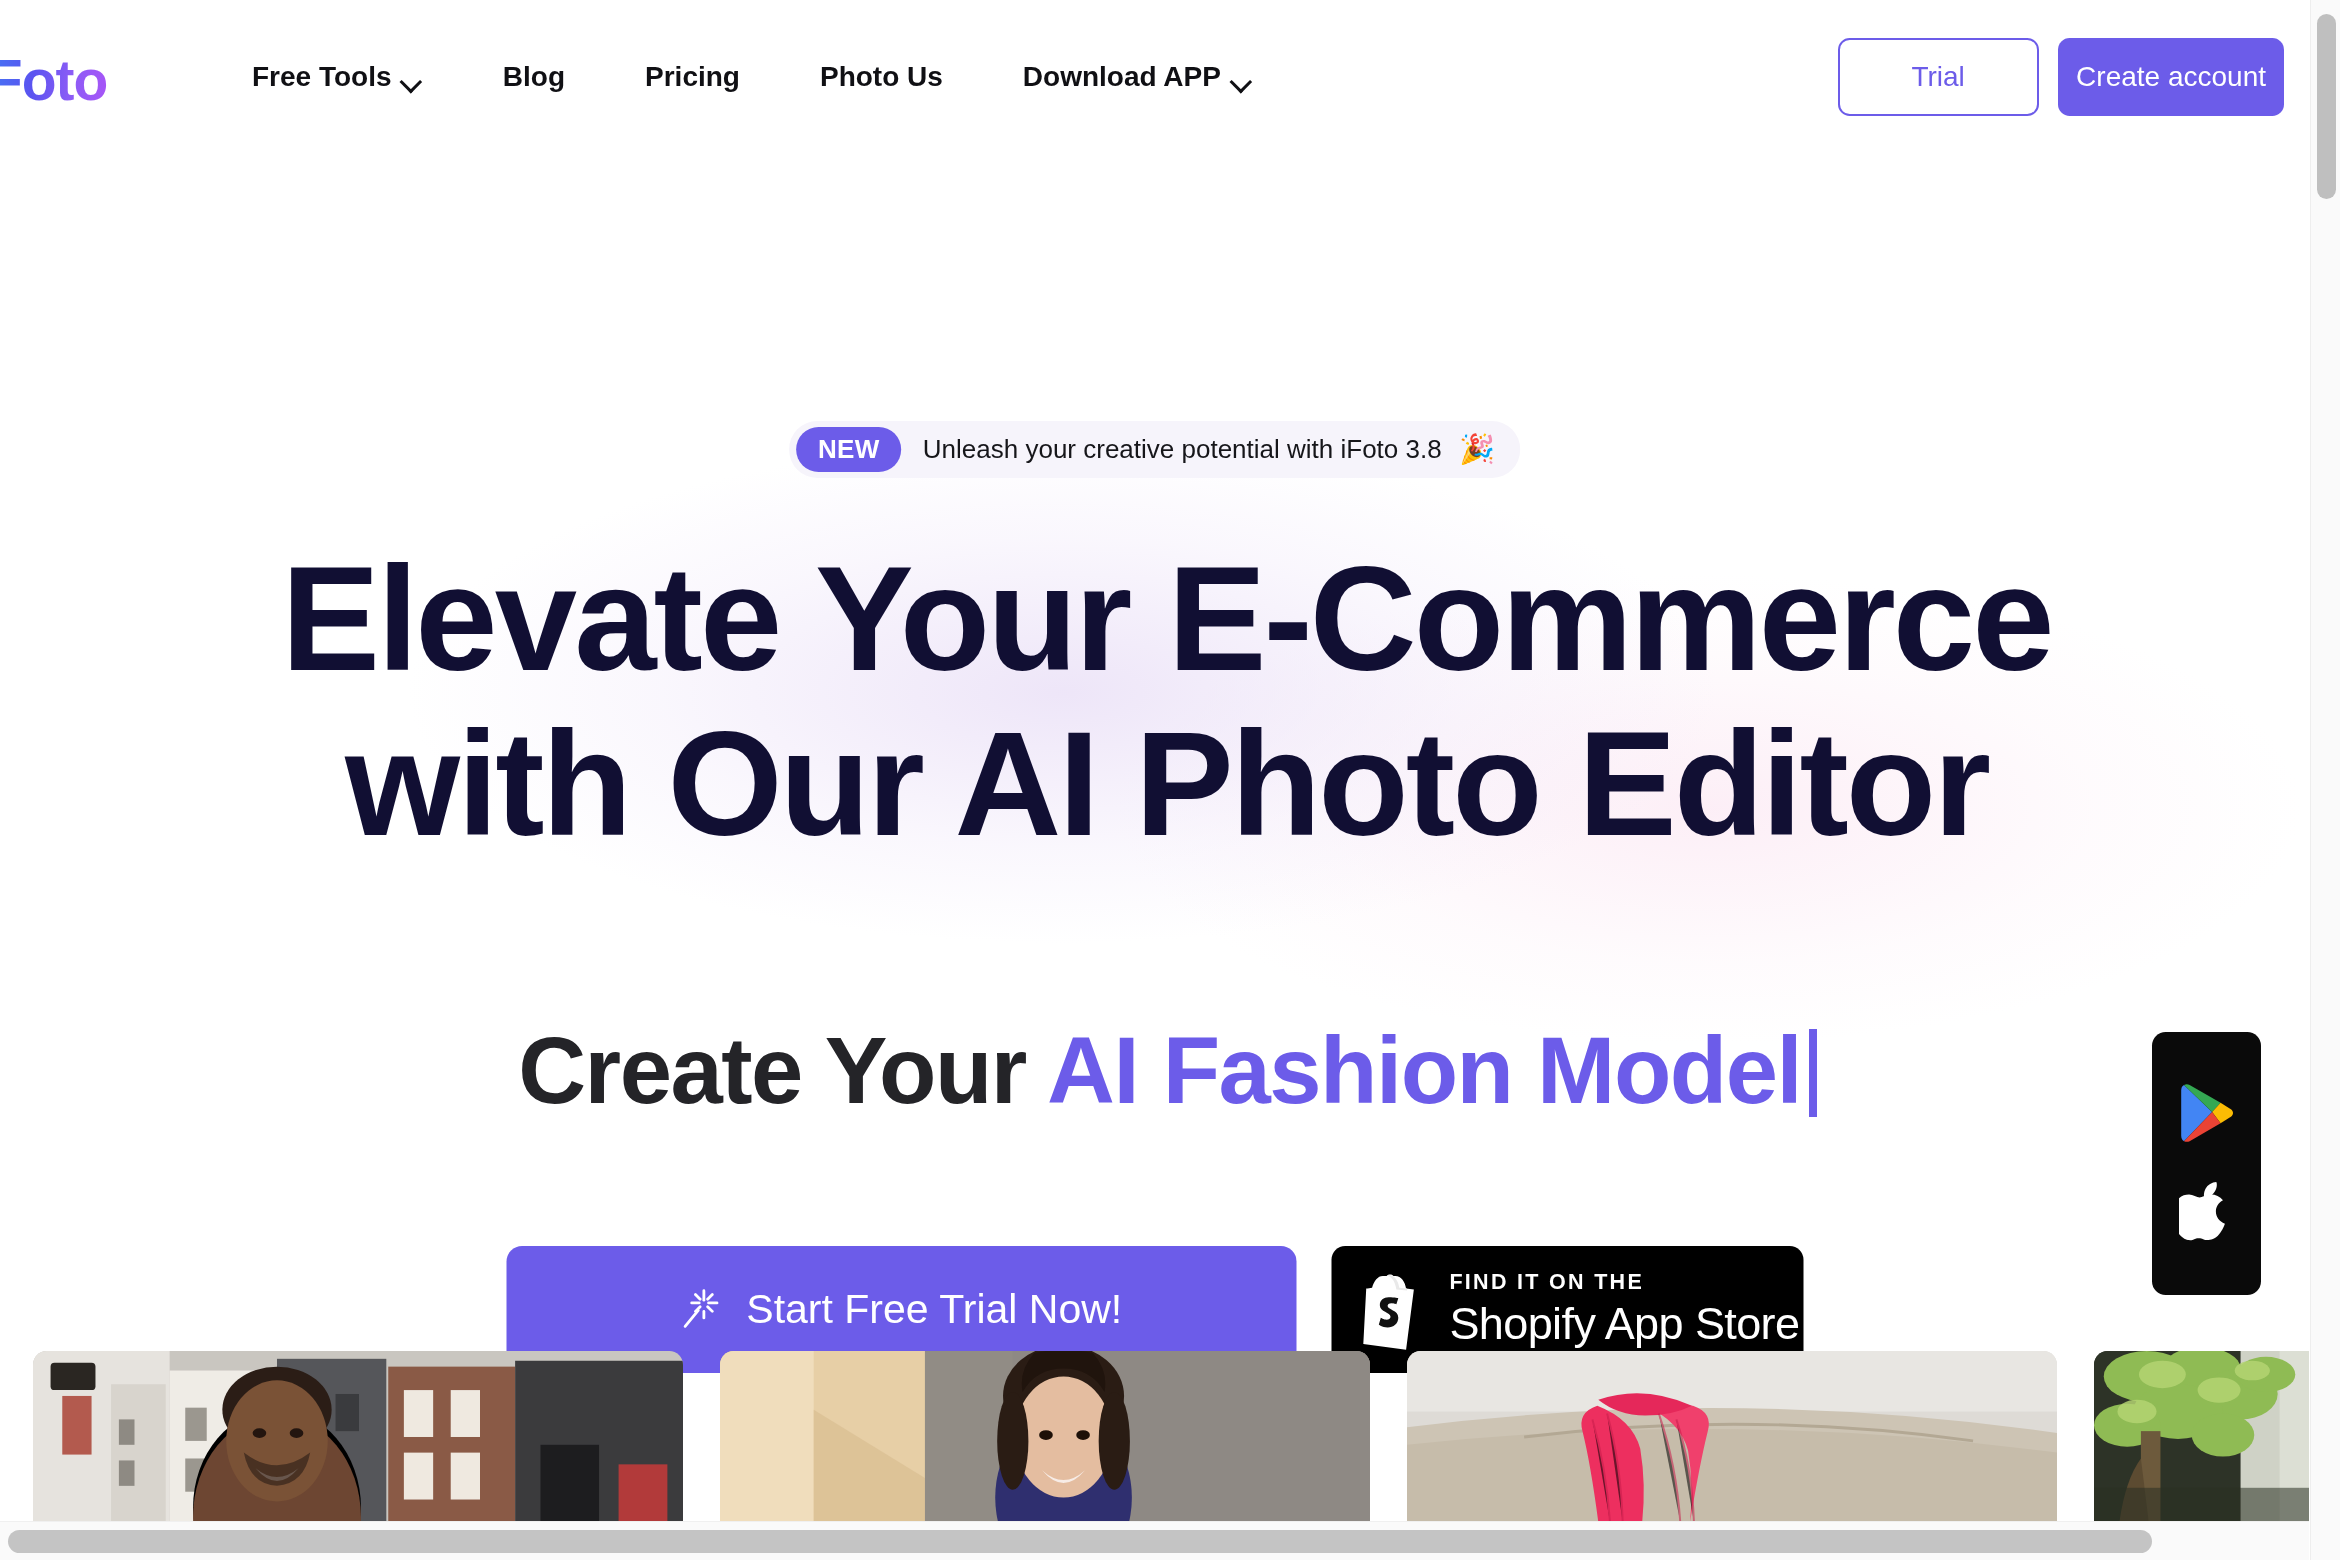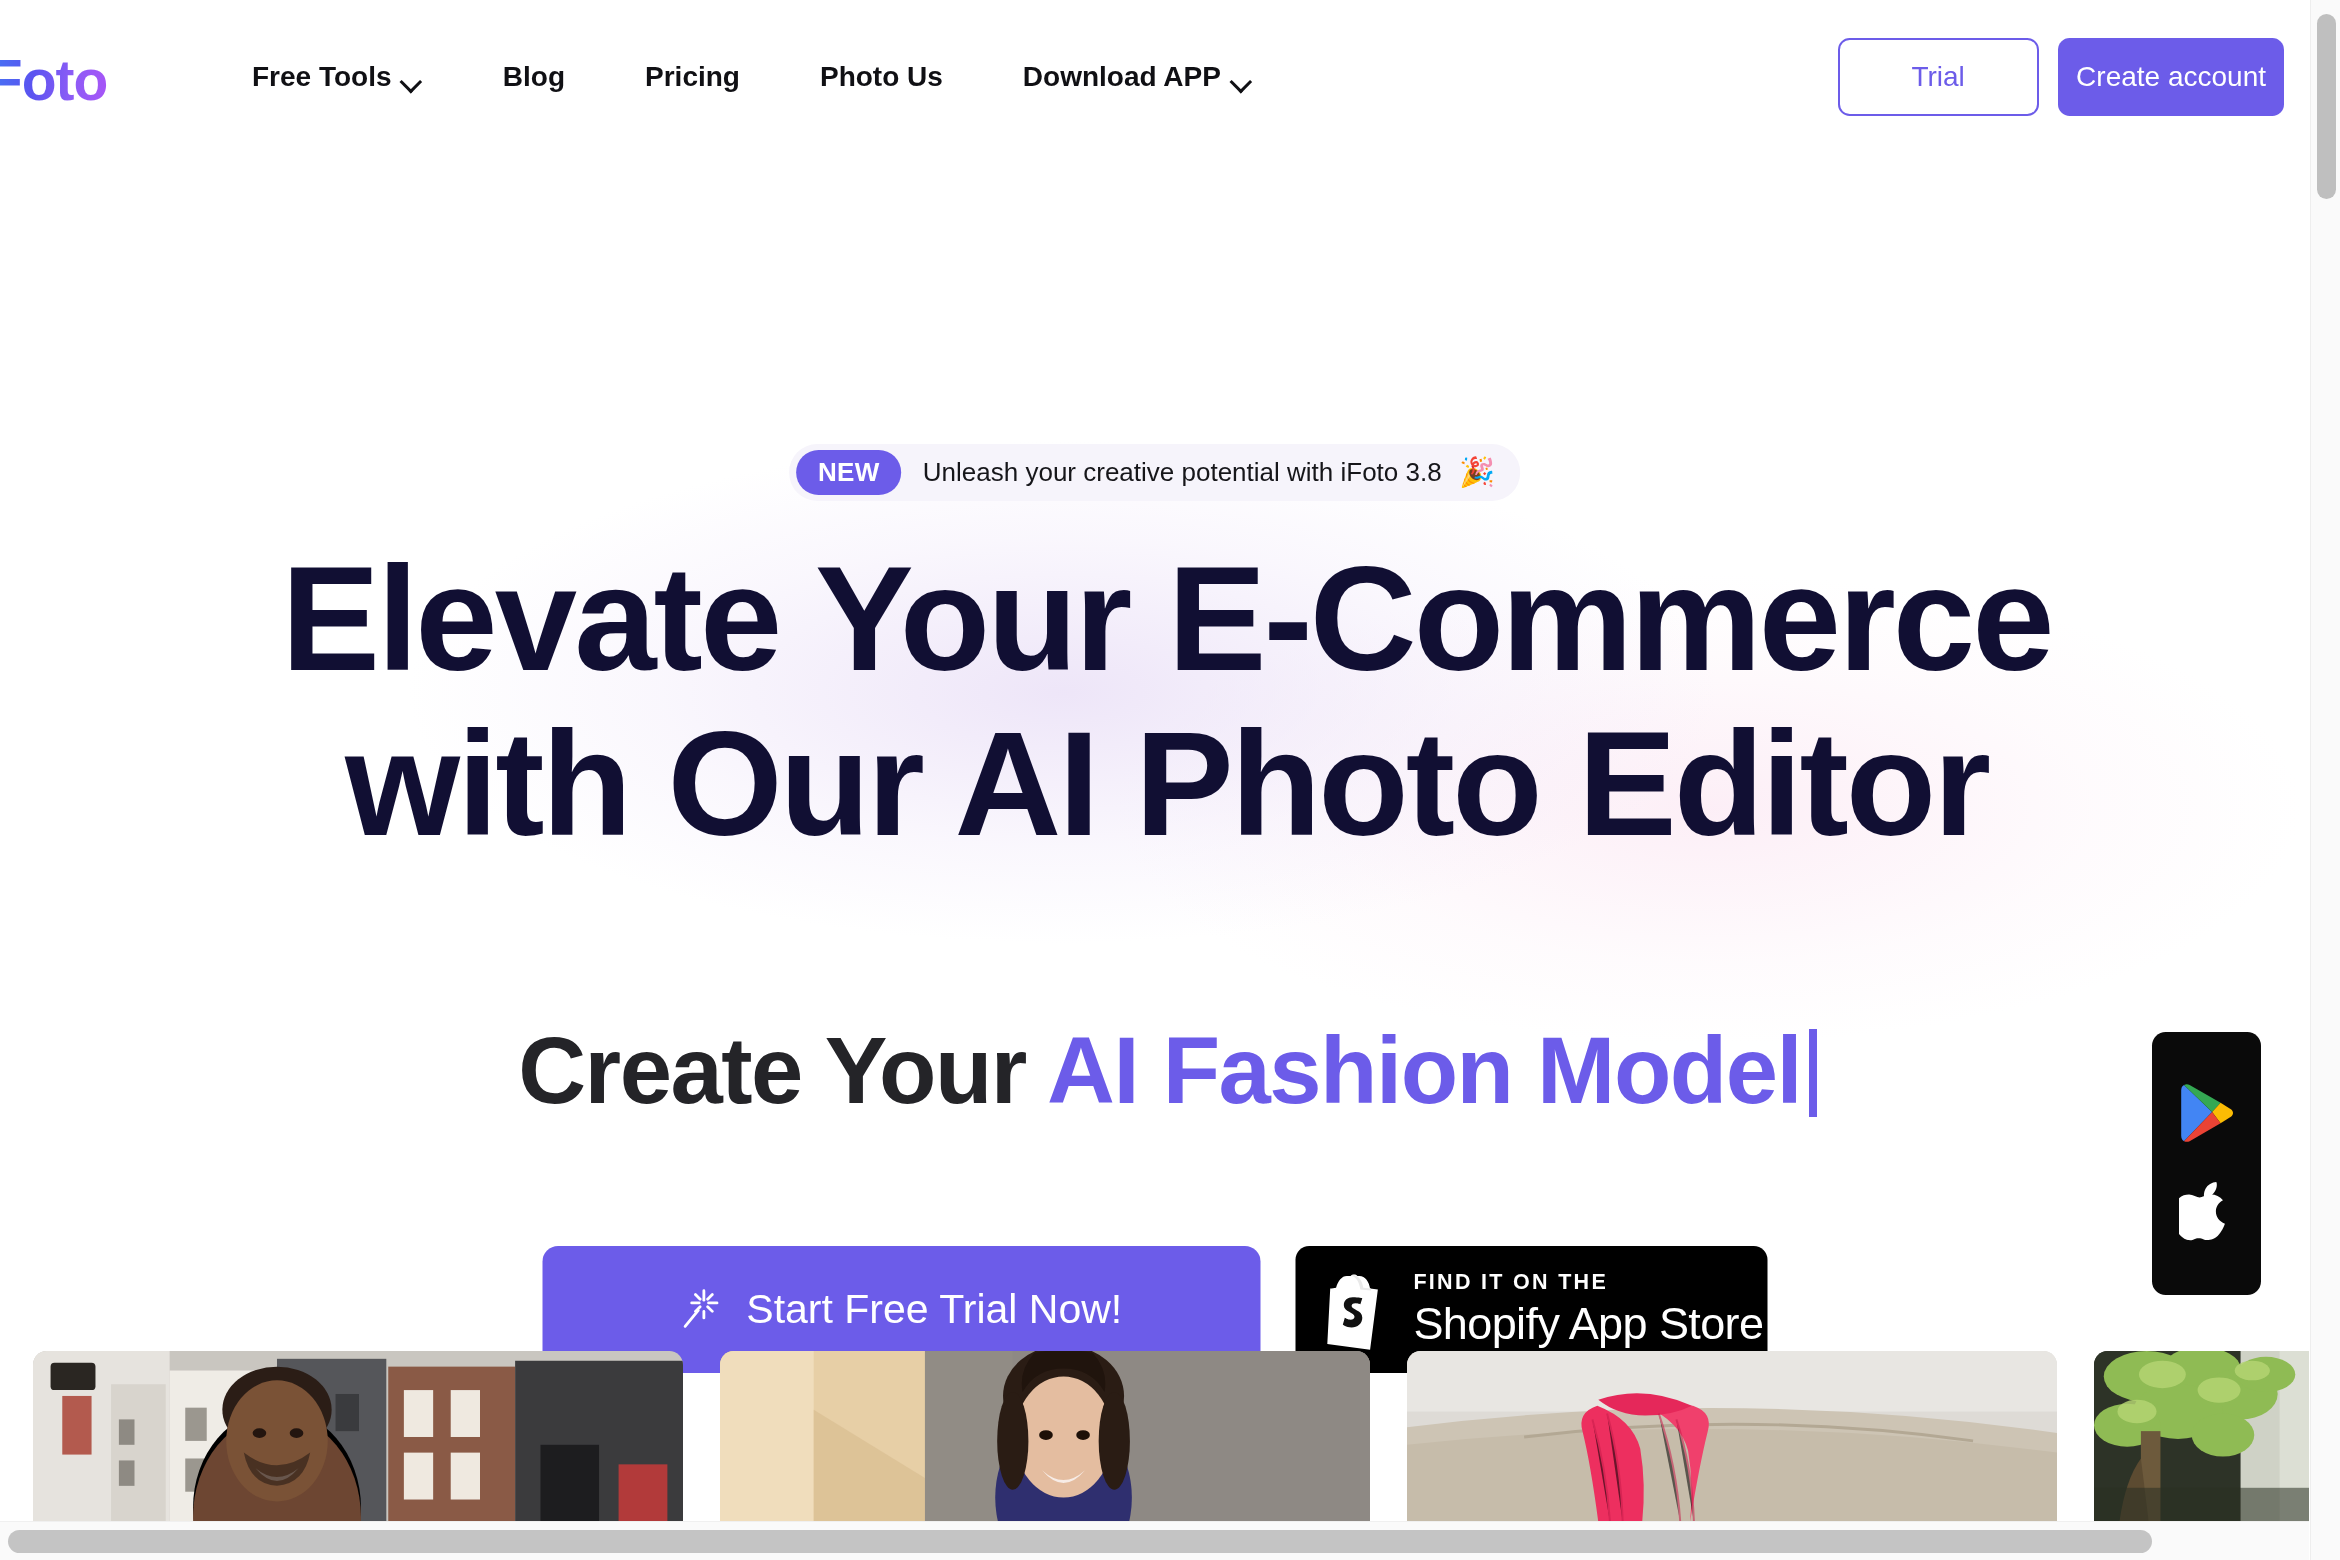--- a/index.html
+++ b/index.html
@@ -140,21 +140,21 @@
     background:
       radial-gradient(839px 322px at 46% 46%, rgba(227,214,244,0.62) 0%, rgba(238,229,249,0.30) 48%, rgba(255,255,255,0) 78%),
       radial-gradient(741px 293px at 74% 56%, rgba(250,222,238,0.50) 0%, rgba(252,238,246,0.24) 52%, rgba(255,255,255,0) 80%),
       #ffffff;
   }
 
   .new-banner {
     position: absolute;
     left: 50%;
     transform: translateX(-50%);
-    top: 290px;
+    top: 267px;
     display: flex;
     align-items: center;
     height: 57px;
     padding: 0 25px 0 7.8px;
     border-radius: 28px;
     background: #f6f4fb;
   }
   .new-pill {
     display: flex;
     align-items: center;
@@ -225,21 +225,21 @@
     top: 1092px;
     display: flex;
     align-items: center;
     gap: 35px;
   }
   .btn-trial {
     display: flex;
     align-items: center;
     justify-content: center;
     gap: 21.5px;
-    width: 718px;
+    width: 790px;
     height: 127px;
     border: none;
     border-radius: 15.6px;
     background: #6c5ce9;
     color: #ffffff;
     font-size: 41px;
     font-weight: 500;
     font-family: "Liberation Sans", sans-serif;
     cursor: pointer;
     white-space: nowrap;

